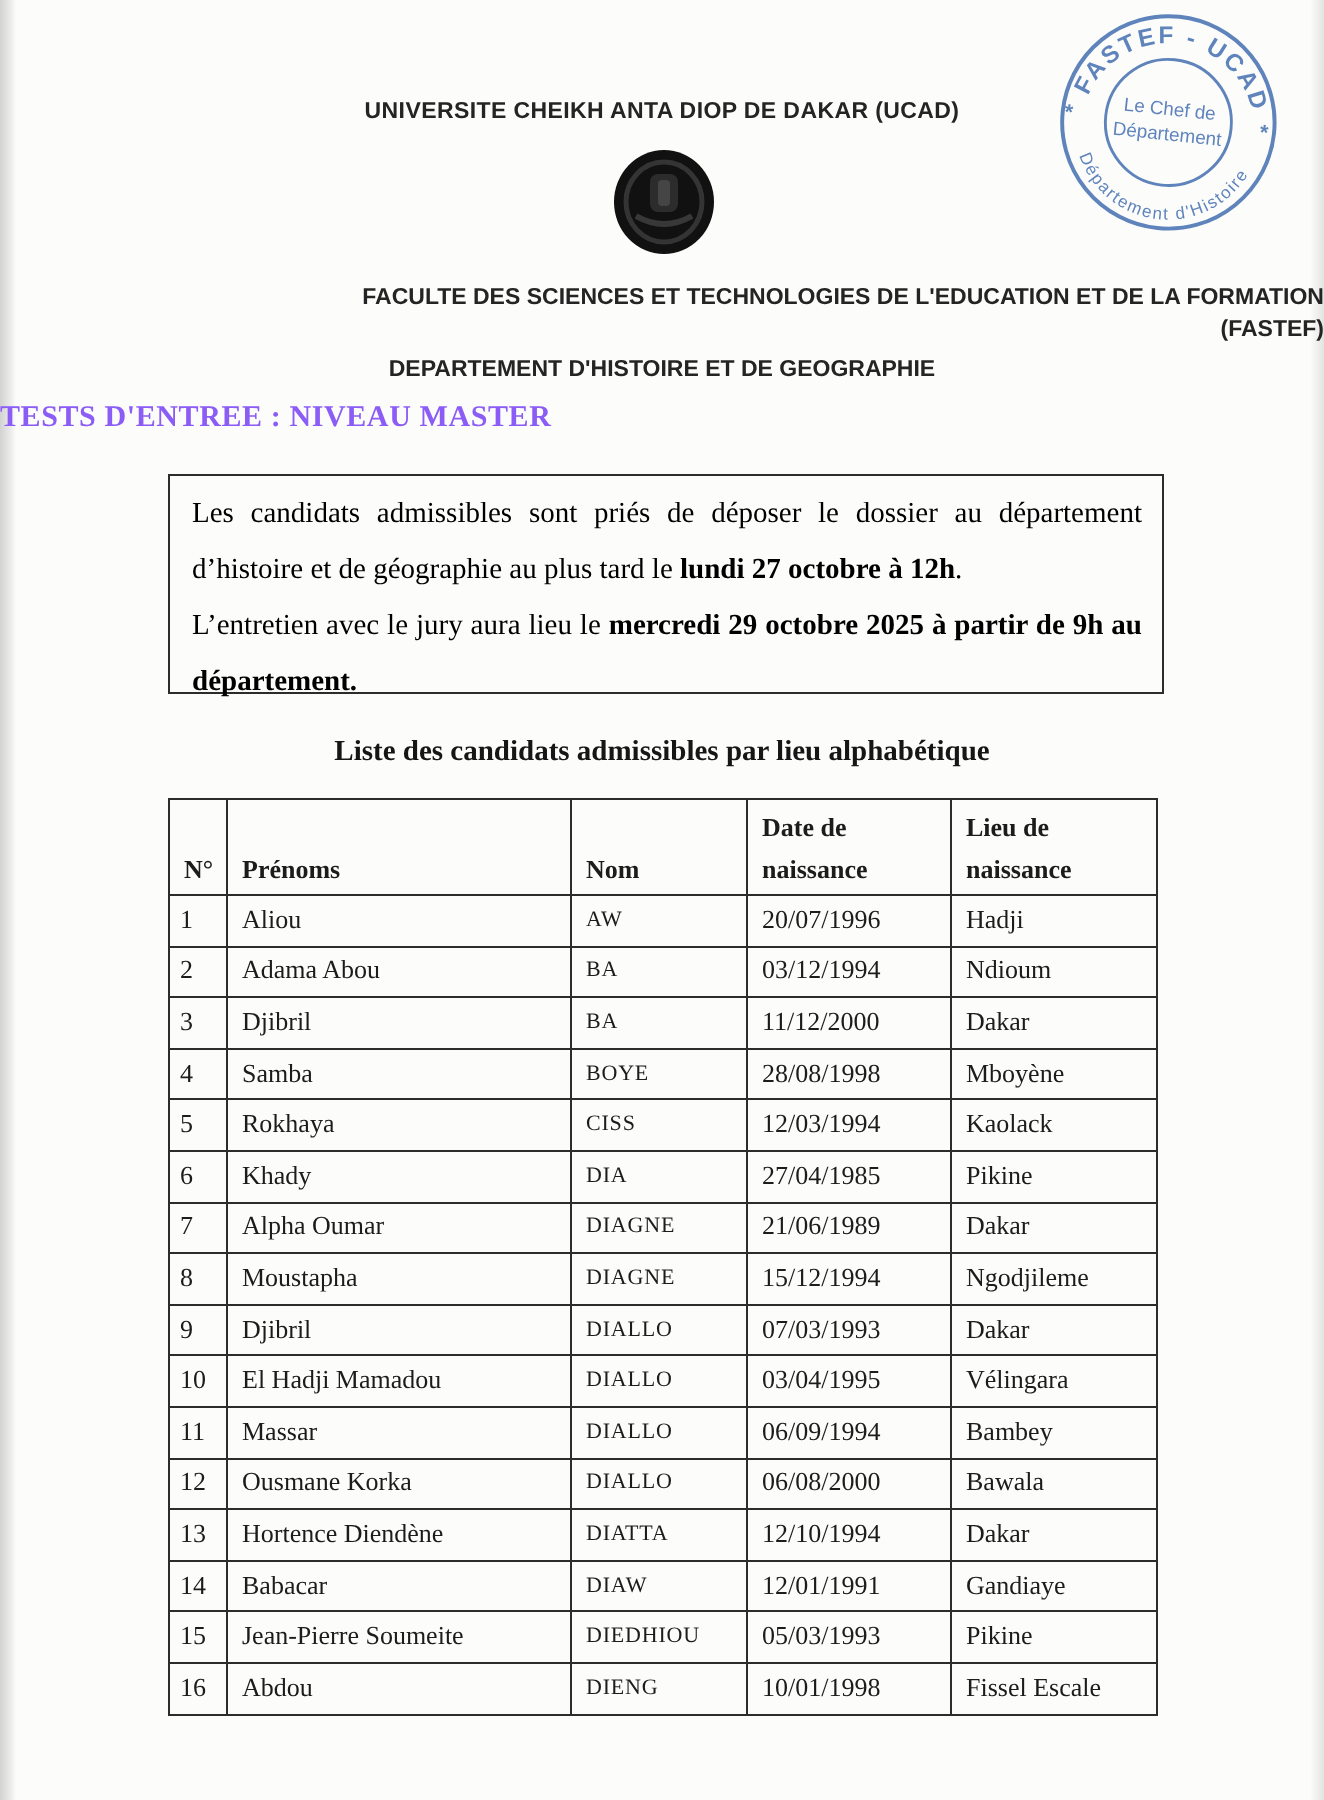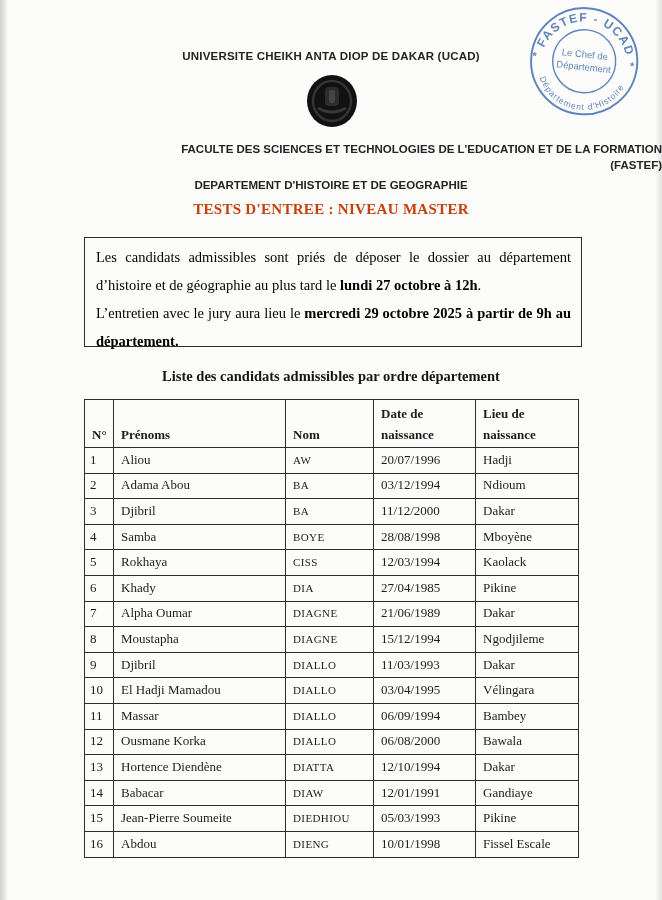--- a/index.html
+++ b/index.html
@@ -36,23 +36,22 @@
     color:#242424;
   }
   .department{
     position:absolute;top:179px;left:0;width:100%;
     text-align:center;
     font-family:"Liberation Sans", sans-serif;
     font-weight:bold;font-size:11.5px;color:#242424;
   }
   .doc-title{
     position:absolute;top:201px;left:0;width:100%;
-    text-align:center;
     font-family:"Liberation Serif", serif;
-    font-weight:bold;font-size:15px;letter-spacing:.3px;color:#c2410c;
+    font-weight:bold;font-size:15px;letter-spacing:.3px;color:#8b5cf6;
   }
 
   .notice-box{
     position:absolute;left:84px;top:237px;width:475px;height:97px;
     border:1.5px solid #2c2c2c;
     padding:5px 10px 6px 11px;
     font-size:14.5px;line-height:28px;
     text-align:justify;
     color:#000000;
   }
@@ -128,21 +127,21 @@
 
   <div class="department">DEPARTEMENT D'HISTOIRE ET DE GEOGRAPHIE</div>
 
   <div class="doc-title">TESTS D'ENTREE : NIVEAU MASTER</div>
 
   <div class="notice-box">
     <p><span>Les candidats admissibles sont priés de déposer le dossier au département d’histoire et de géographie au plus tard le </span><b>lundi 27 octobre à 12h</b><span>.</span></p>
     <p><span>L’entretien avec le jury aura lieu le </span><b>mercredi 29 octobre 2025 à partir de 9h au département.</b></p>
   </div>
 
-  <div class="list-title">Liste des candidats admissibles par ordre département</div>
+  <div class="list-title">Liste des candidats admissibles par lieu alphabétique</div>
 
   <table class="cand">
     <colgroup>
       <col style="width:29px">
         <col style="width:172px">
         <col style="width:88px">
       <col style="width:102px">
         <col style="width:103px">
     </colgroup>
     <thead>
@@ -208,21 +207,21 @@
           <td class="col0">8</td>
           <td class="col1">Moustapha</td>
           <td class="col2">DIAGNE</td>
           <td class="col3">15/12/1994</td>
           <td class="col4">Ngodjileme</td>
         </tr>
         <tr>
           <td class="col0">9</td>
           <td class="col1">Djibril</td>
           <td class="col2">DIALLO</td>
-          <td class="col3">11/03/1993</td>
+          <td class="col3">07/03/1993</td>
           <td class="col4">Dakar</td>
         </tr>
         <tr>
           <td class="col0">10</td>
           <td class="col1">El Hadji Mamadou</td>
           <td class="col2">DIALLO</td>
           <td class="col3">03/04/1995</td>
           <td class="col4">Vélingara</td>
         </tr>
         <tr>

